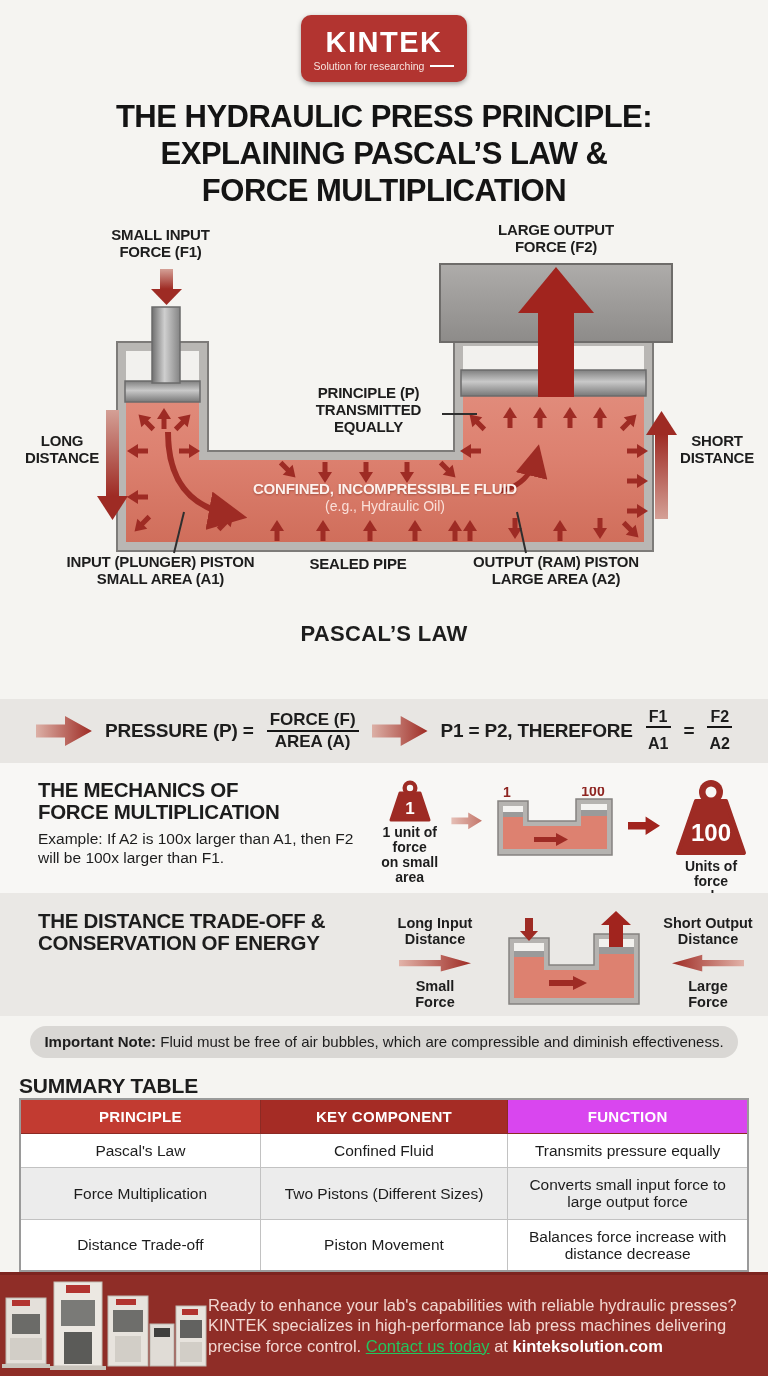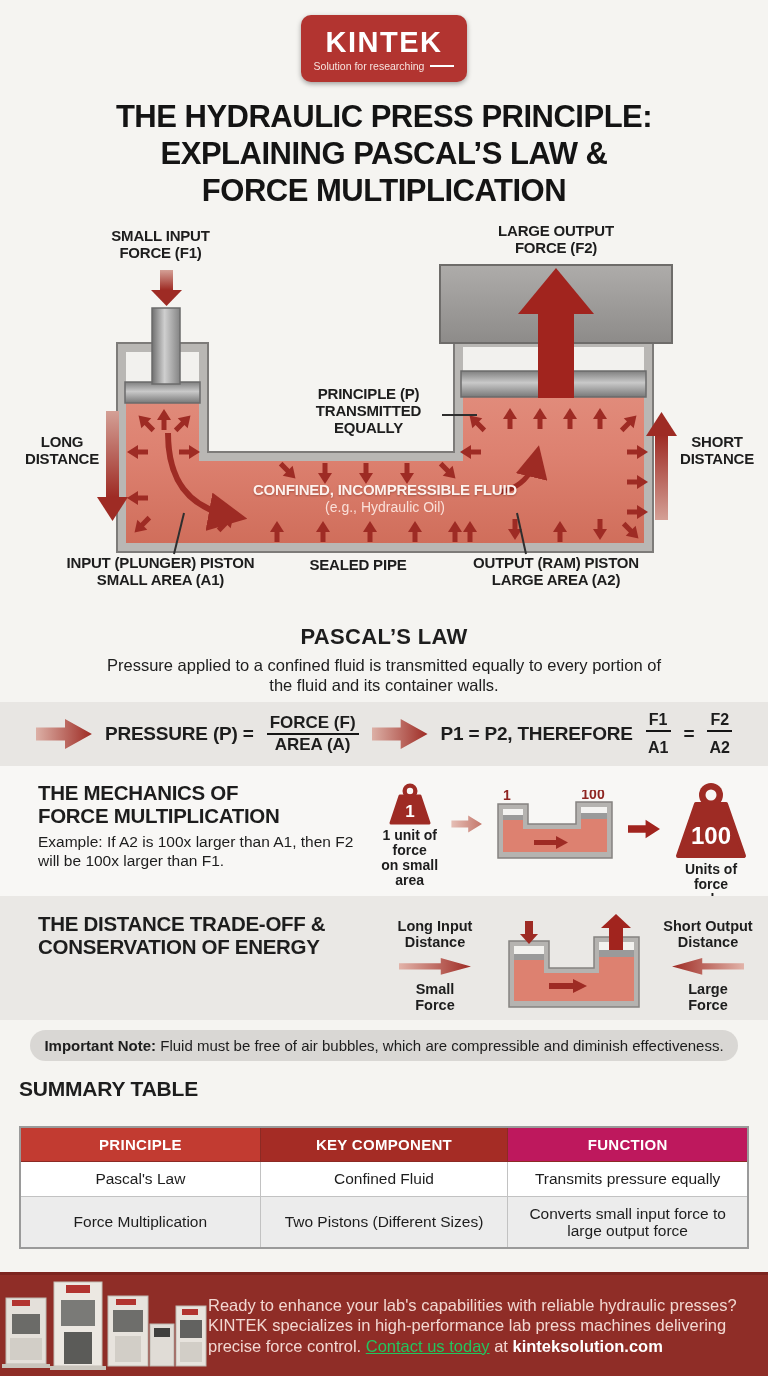--- a/index.html
+++ b/index.html
@@ -92,27 +92,27 @@
     clip-path:polygon(100% 35%,42% 35%,42% 10%,0 50%,42% 90%,42% 65%,100% 65%); }
 
   
   .note { margin:10px 30px 4px; background:#d9d7d4; border-radius:16px;
     padding:7px 14px; text-align:center; font-size:15px; line-height:1.15; }
   .note b { font-weight:bold; }
 
   
   .tableblock { padding:12px 19px 0; }
   .tableblock h2 { font-size:21px; letter-spacing:-0.2px; }
-  table.sum { width:100%; border-collapse:collapse; margin-top:25px;
+  table.sum { width:100%; border-collapse:collapse; margin-top:0;
     border:2px solid #9a9a9a; }
   table.sum th { color:#fff; font-size:15px; letter-spacing:0.3px; padding:8px 4px;
     border:1px solid #8c2a24; }
   table.sum th:nth-child(1){ background:#c23b31; width:33%; }
   table.sum th:nth-child(2){ background:#a52c25; width:34%; }
-  table.sum th:nth-child(3){ background:#be185d; width:33%; }
+  table.sum th:nth-child(3){ background:#d946ef; width:33%; }
   table.sum td { border:1px solid #c2c2c2; text-align:center; font-size:15.5px;
     line-height:1.12; padding:8px 6px; background:#fff; }
   table.sum tr.alt td { background:#ececec; }
 
   
   .footer { margin-top:auto; height:104px; background:#8f2d27; display:flex;
     align-items:center; border-top:3px solid #7c241f; }
   .machines { width:208px; height:100px; flex:0 0 auto; }
   .foot-text { flex:1; padding-right:14px; color:#f2d7d1; font-size:16.5px; line-height:1.24; }
   .foot-text a { color:#22c55e; text-decoration:underline; cursor:pointer; }
@@ -259,21 +259,20 @@
   <div class="lbl-fluid-sub">(e.g., Hydraulic Oil)</div>
   <div class="dlabel ml lbl-in-piston">INPUT (PLUNGER) PISTON
 SMALL AREA (A1)</div>
   <div class="dlabel ml lbl-pipe">SEALED PIPE</div>
   <div class="dlabel ml lbl-out-piston">OUTPUT (RAM) PISTON
 LARGE AREA (A2)</div>
 </div>
 
 <div class="pascal">
   <h2>PASCAL’S LAW</h2>
-  <p>Pressure applied to a confined fluid is transmitted equally to every portion of the fluid and its container walls.</p>
 </div>
 
 <div class="formula">
   <span class="rarrow"></span>
   <span class="ftext">PRESSURE (P) =</span>
   <span class="frac">
     <span class="top">FORCE (F)</span>
     <span>AREA (A)</span>
   </span>
   <span class="rarrow"></span>
@@ -390,20 +389,25 @@
       <tr>
         <td>Pascal's Law</td>
         <td>Confined Fluid</td>
         <td>Transmits pressure equally</td>
       </tr>
       <tr class="alt">
         <td>Force Multiplication</td>
         <td>Two Pistons (Different Sizes)</td>
         <td>Converts small input force to large output force</td>
       </tr>
+      <tr>
+        <td>Distance Trade-off</td>
+        <td>Piston Movement</td>
+        <td>Balances force increase with distance decrease</td>
+      </tr>
     </tbody>
   </table>
 </div>
 
 <div class="footer">
   <svg class="machines" viewBox="0 0 208 100">
 
     <rect x="6" y="22" width="40" height="66" fill="#e4e0da" stroke="#bdb8b0"></rect>
     <rect x="12" y="24" width="18" height="6" fill="#b23430"></rect>
     <rect x="12" y="38" width="28" height="20" fill="#6b6b68"></rect>

